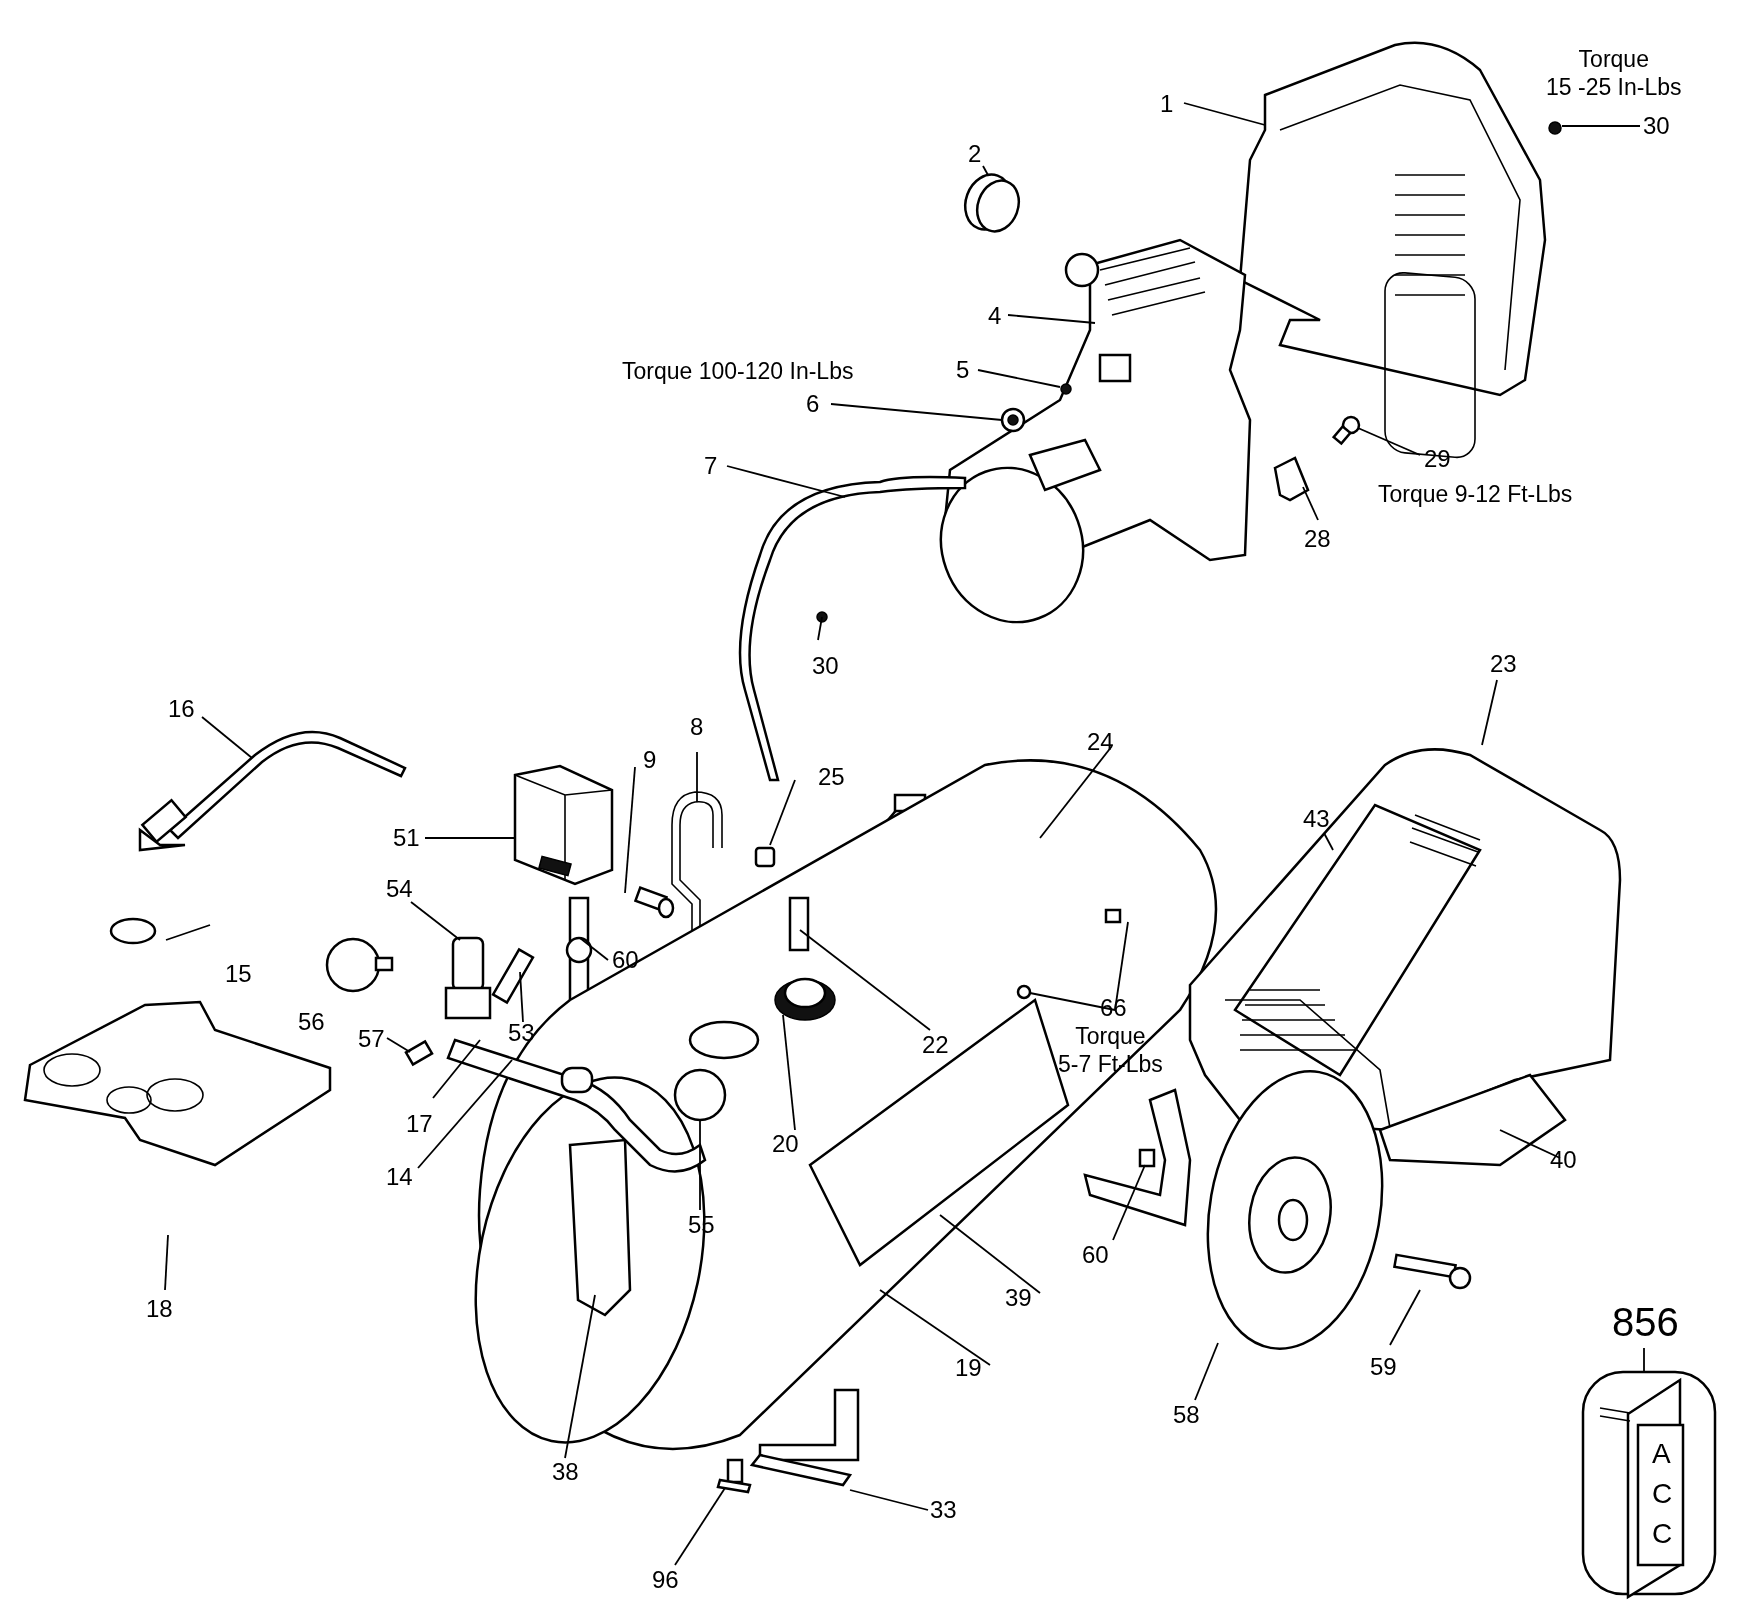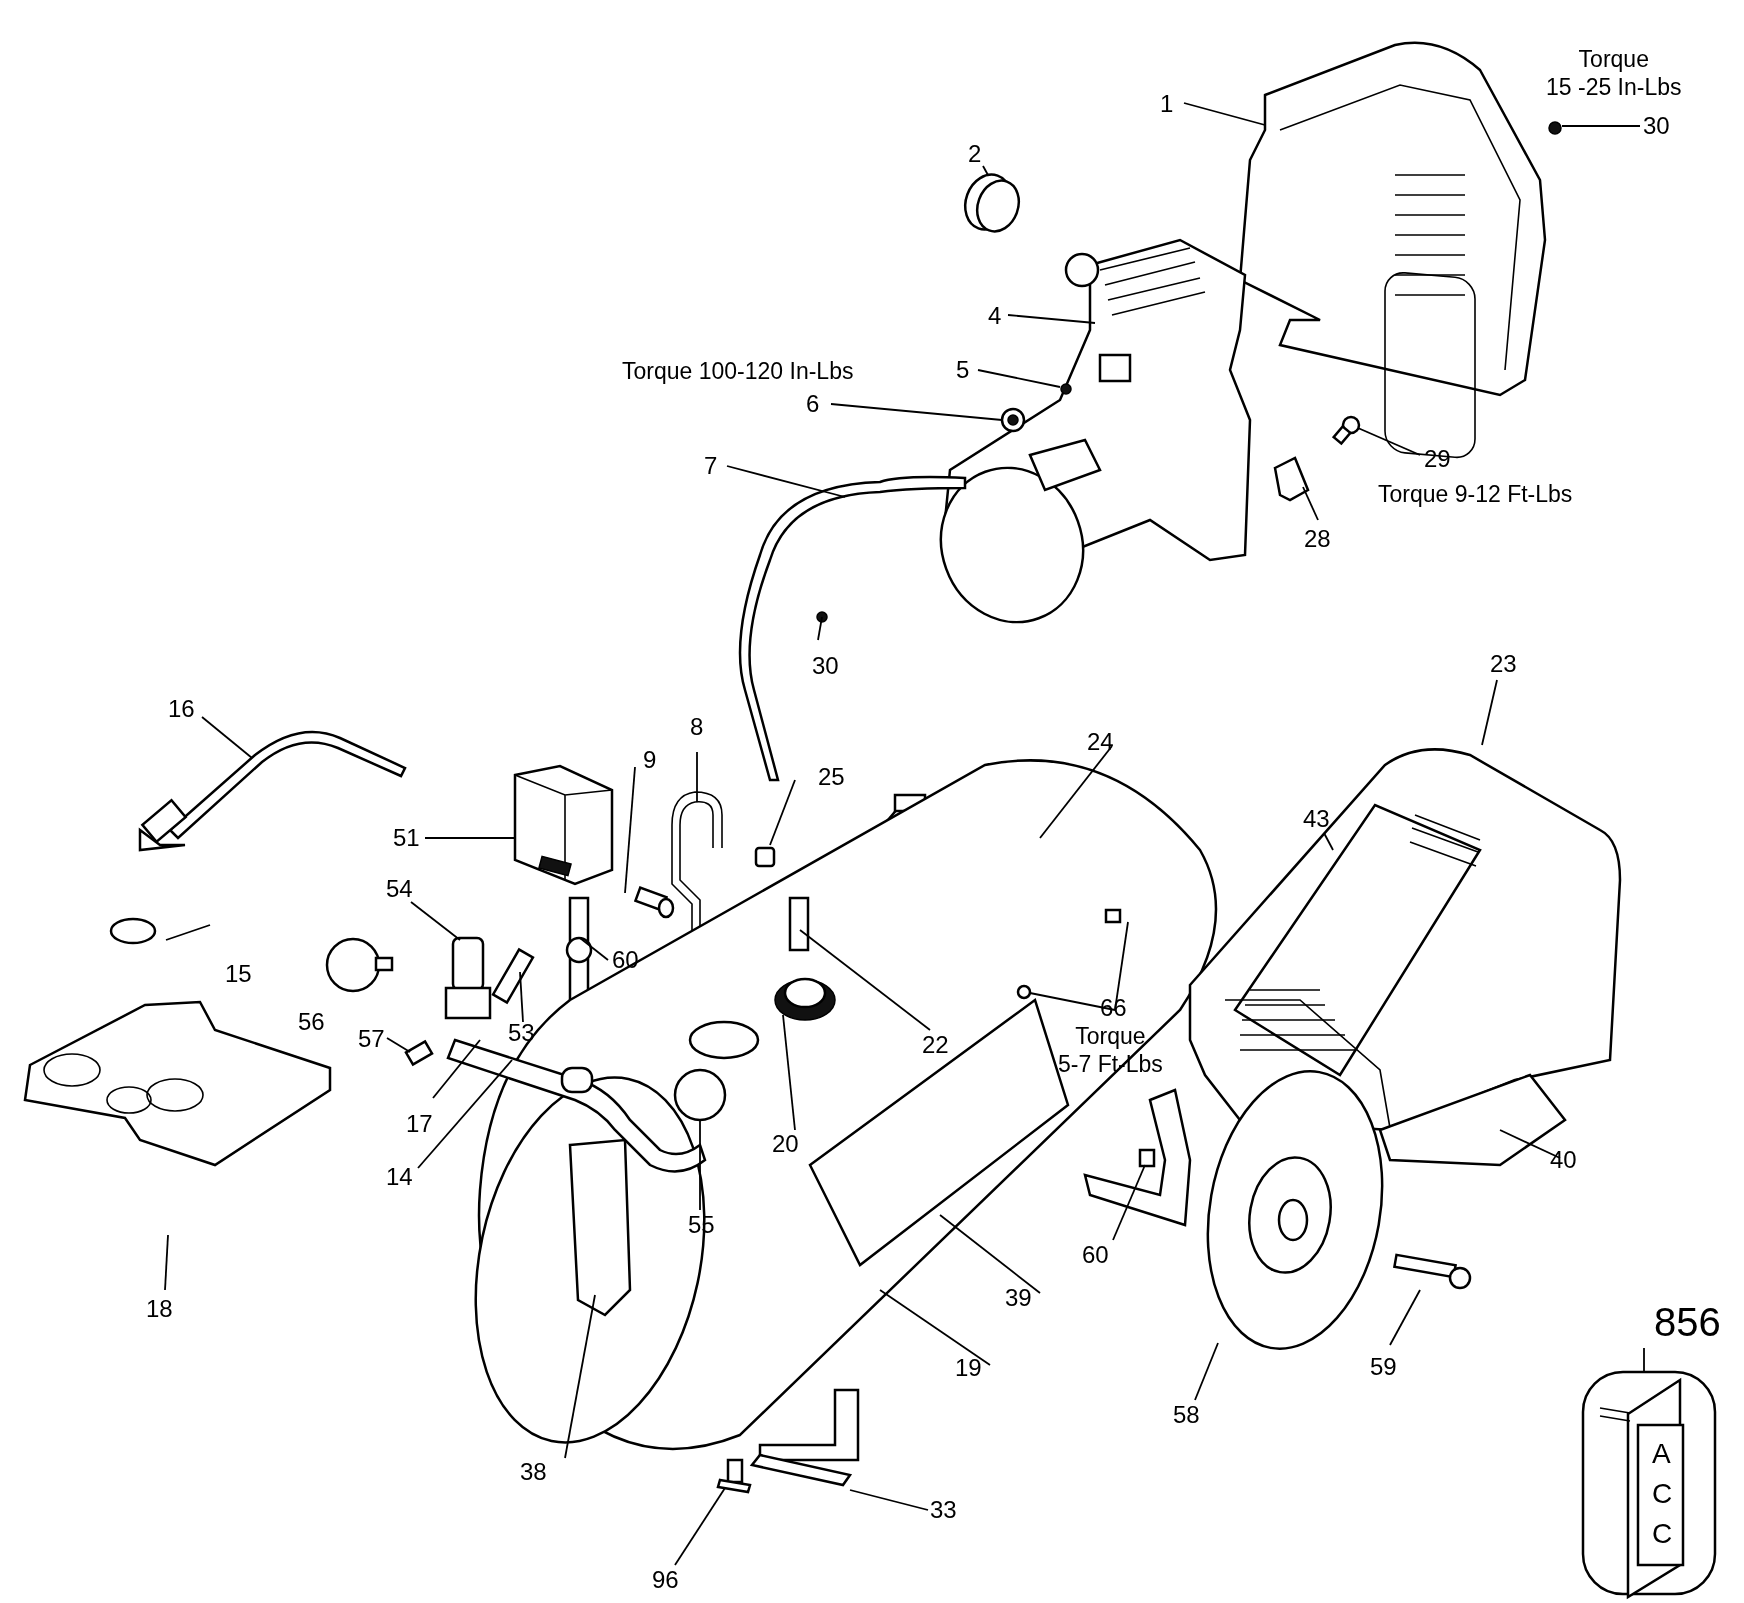--- a/index.html
+++ b/index.html
@@ -1,21 +1,21 @@
 <!DOCTYPE html>
 <html><head>
 <meta charset="utf-8">
 <style>
   html, body { margin: 0; padding: 0; background: #ffffff; }
   body { width: 1744px; height: 1603px; position: relative; overflow: hidden;
          font-family: "Liberation Sans", sans-serif; color: #000; }
   #diagram { position: absolute; left: 0; top: 0; width: 1744px; height: 1603px; }
   .lbl { position: absolute; font-size: 24px; line-height: 1; white-space: nowrap; }
   .note { position: absolute; font-size: 23px; line-height: 1.22; white-space: nowrap; text-align: center; }
-  .big { font-size: 40px; margin-left: 42px; }
+  .big { font-size: 40px; }
   svg .part { fill: #fff; stroke: #000; stroke-width: 2.5; }
   svg .thin { fill: none; stroke: #000; stroke-width: 1.6; }
   svg .lead { fill: none; stroke: #000; stroke-width: 1.8; }
   svg .dark { fill: #111; stroke: #000; stroke-width: 1.5; }
 </style>
 </head>
 <body>
 
 <div id="diagram">
 <svg width="1744" height="1603" viewBox="0 0 1744 1603" xmlns="http://www.w3.org/2000/svg">
@@ -252,21 +252,21 @@
 <span class="lbl" style="left:406px;top:1112px">17</span>
 <span class="lbl" style="left:386px;top:1165px">14</span>
 <span class="lbl" style="left:688px;top:1213px">55</span>
 <span class="lbl" style="left:1550px;top:1148px">40</span>
 <span class="lbl" style="left:146px;top:1297px">18</span>
 <span class="lbl" style="left:1082px;top:1243px">60</span>
 <span class="lbl" style="left:1005px;top:1286px">39</span>
 <span class="lbl" style="left:955px;top:1356px">19</span>
 <span class="lbl" style="left:1370px;top:1355px">59</span>
 <span class="lbl" style="left:1173px;top:1403px">58</span>
-<span class="lbl" style="left:520px;top:1460px">38</span>
+<span class="lbl" style="left:552px;top:1460px">38</span>
 <span class="lbl" style="left:930px;top:1498px">33</span>
 <span class="lbl" style="left:652px;top:1568px">96</span>
 
 <div class="note" style="left:1546px;top:45px">
   <div>Torque</div>
   <div>15 -25 In-Lbs</div>
 </div>
 <div class="note" style="left:622px;top:357px">
   <div>Torque 100-120 In-Lbs</div>
 </div>

